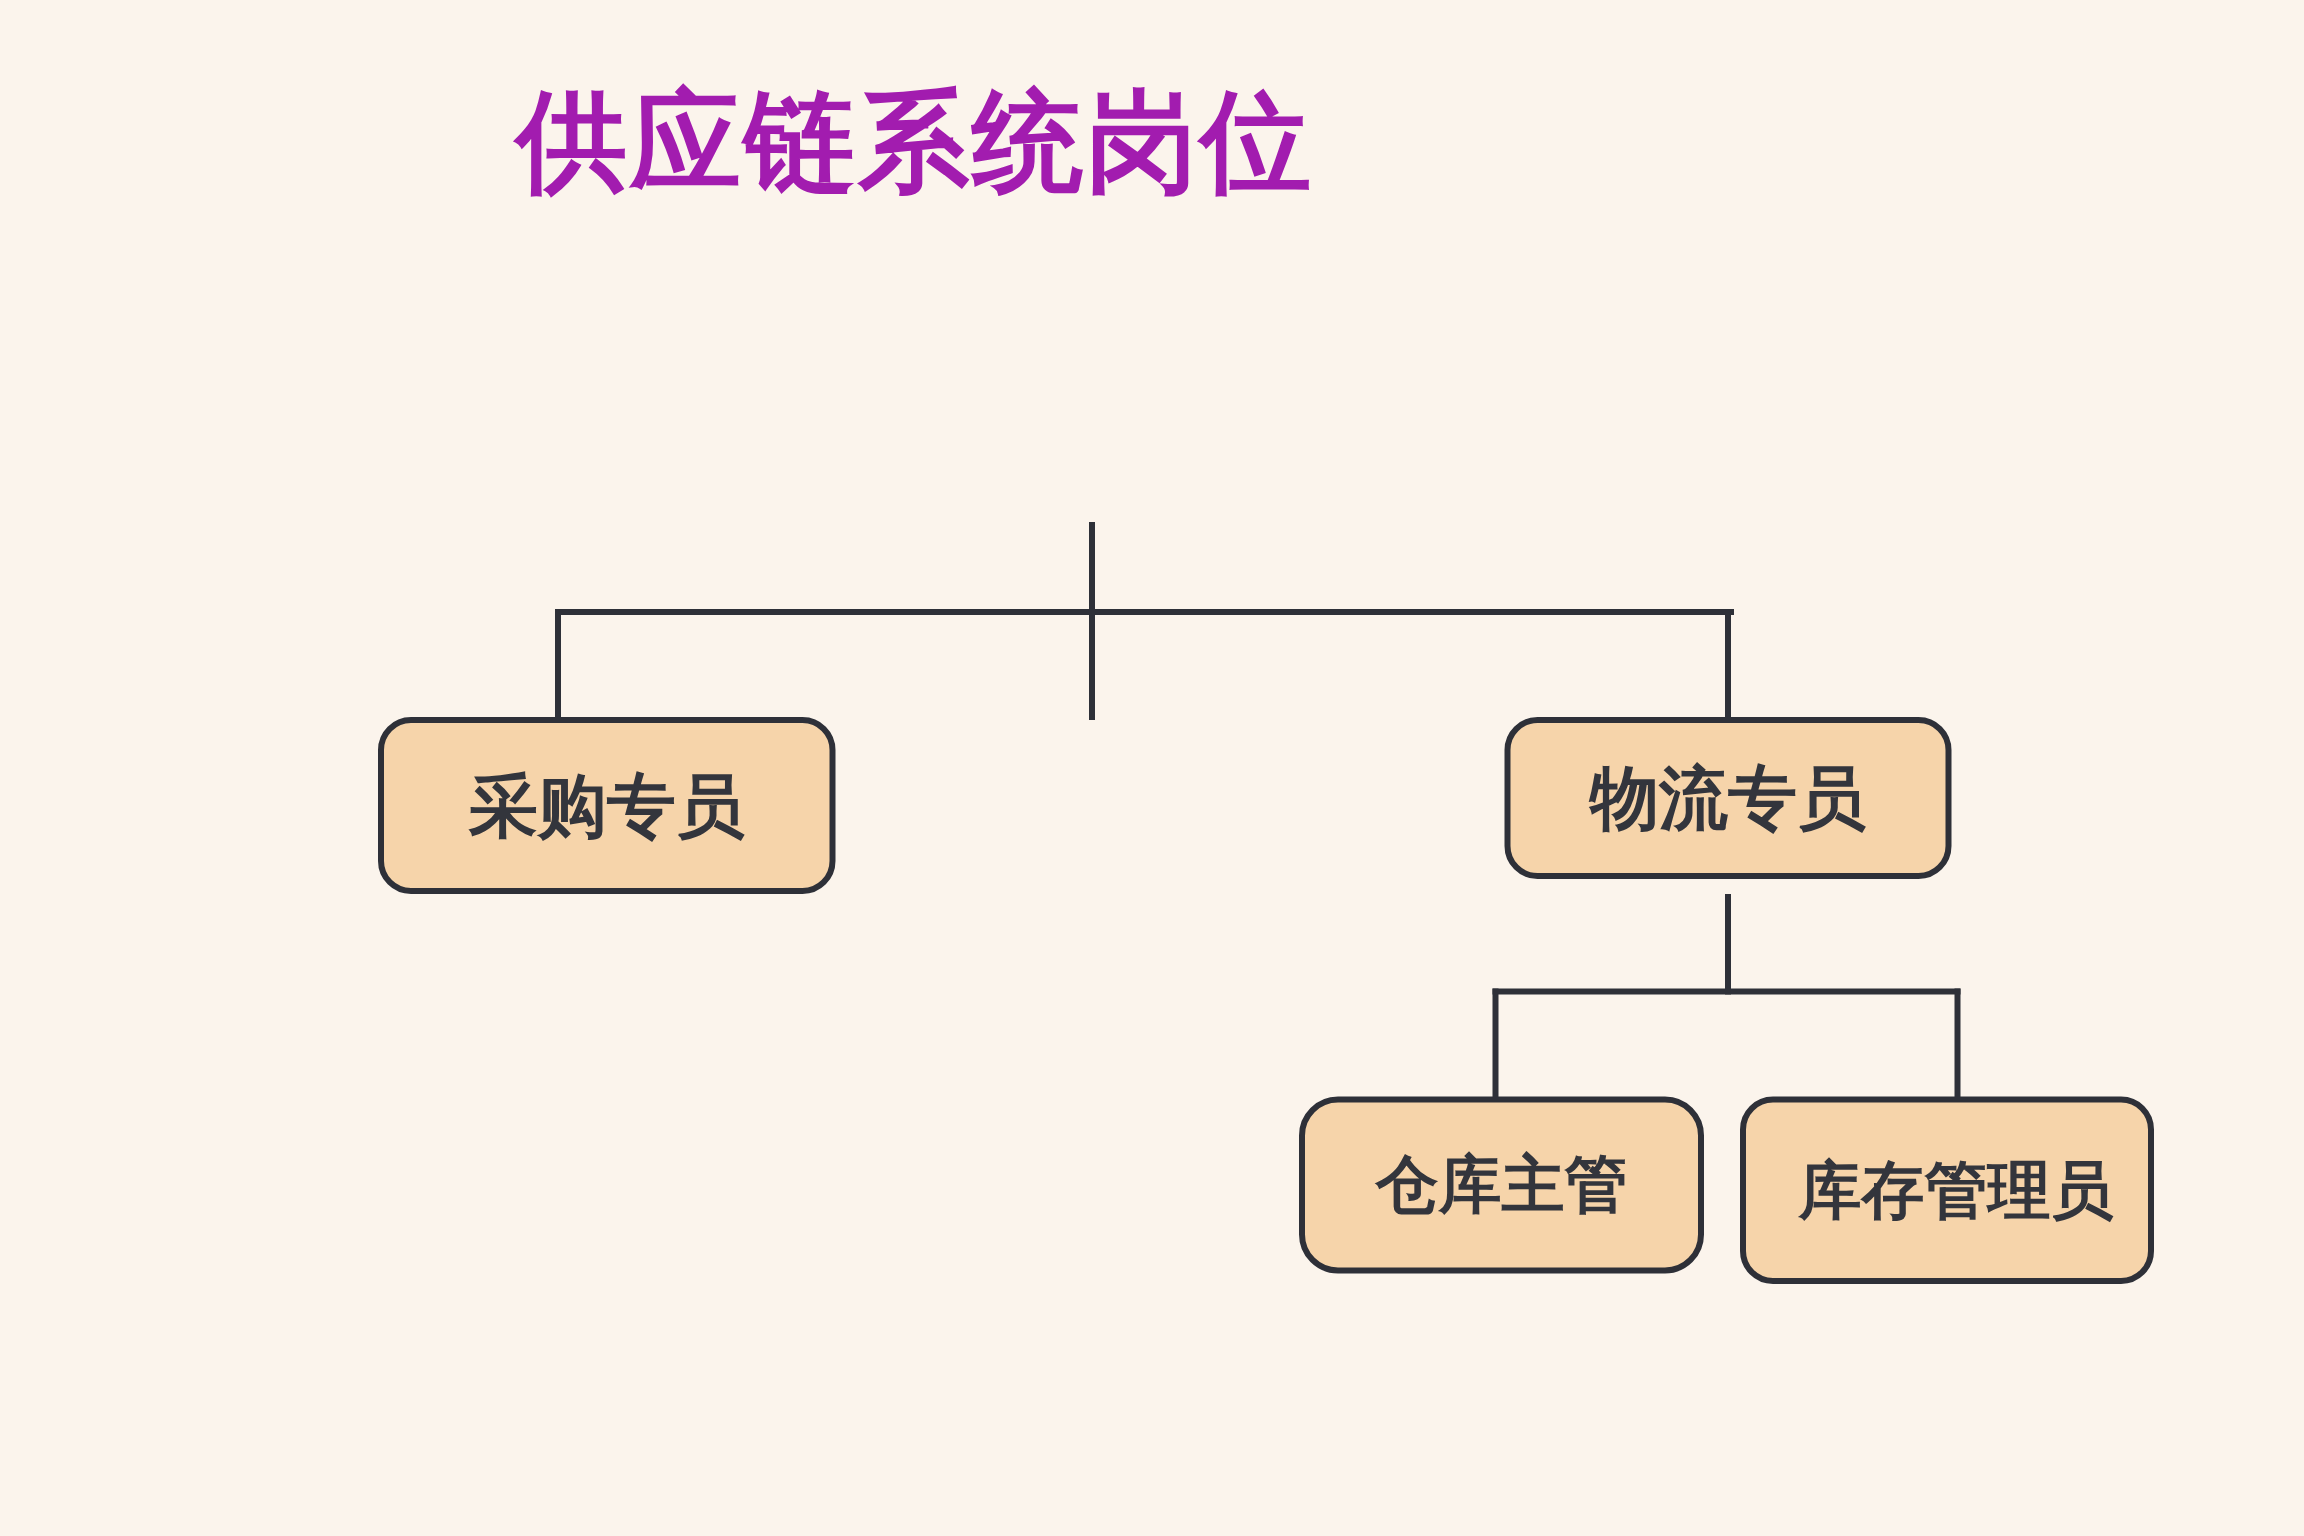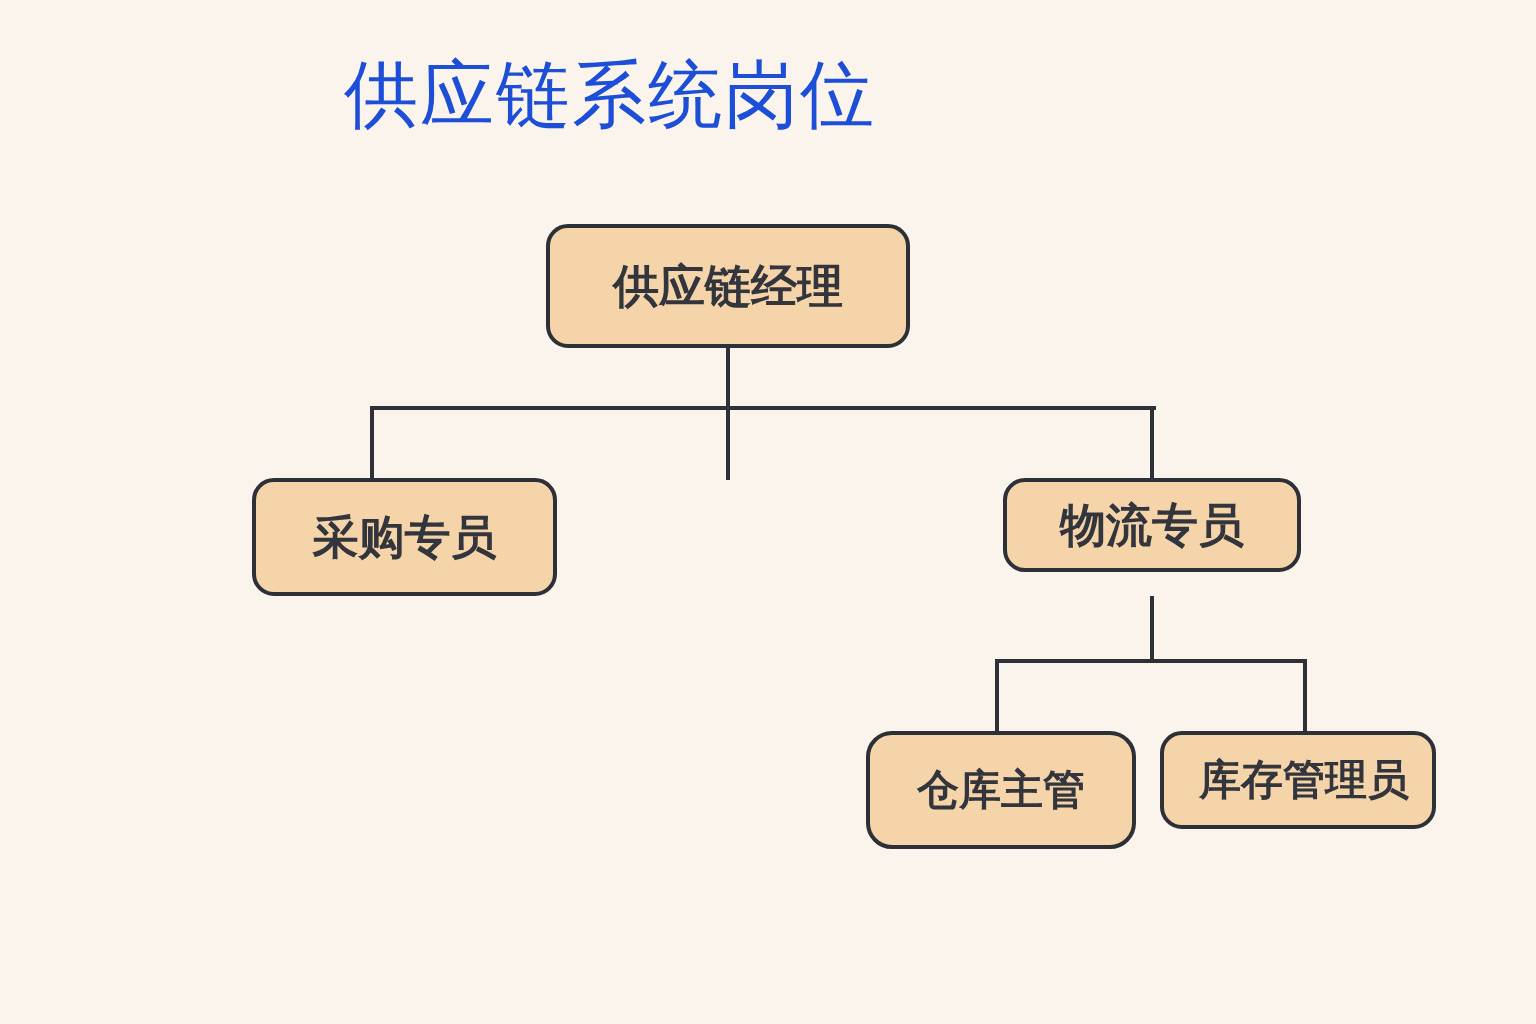--- a/index.html
+++ b/index.html
@@ -20,22 +20,22 @@
     height: 1024px;
     background: #FBF4EC;
   }
   #chart-title {
     position: absolute;
     left: 0;
     top: 58px;
     width: 1220px;
     text-align: center;
     font-size: 74px;
-    font-weight: normal;
-    color: #1d4ed8;
+    font-weight: bold;
+    color: #a21caf;
     letter-spacing: 2px;
     line-height: 1.0;
     white-space: nowrap;
   }
   .node {
     position: absolute;
     box-sizing: border-box;
     background: #F6D4AA;
     border: 4px solid #2E3038;
     border-radius: 22px;
@@ -59,30 +59,30 @@
   #node-procurement {
     left: 218px; top: 478px; width: 305px; height: 118px;
     font-size: 46px;
     margin-left: 34px;
   }
   #node-planner {
     left: 568px; top: 478px; width: 326px; height: 118px;
     font-size: 46px;
   }
   #node-logistics {
-    left: 1003px; top: 478px; width: 298px; height: 94px;
+    left: 1003px; top: 478px; width: 298px; height: 108px;
     font-size: 46px;
   }
   #node-warehouse {
     left: 866px; top: 731px; width: 270px; height: 118px;
     font-size: 42px;
     border-radius: 26px;
   }
   #node-inventory {
-    left: 1160px; top: 731px; width: 276px; height: 98px;
+    left: 1160px; top: 731px; width: 276px; height: 125px;
     font-size: 42px;
     overflow: visible;
   }
   #node-inventory .node-label {
     transform: translateX(6px);
   }
   
   .conn {
     position: absolute;
     background: #2E3038;
@@ -115,23 +115,20 @@
   <div class="conn conn-h" id="conn-bus-top"></div>
   <div class="conn conn-v" id="conn-drop-proc"></div>
   <div class="conn conn-v" id="conn-drop-plan"></div>
   <div class="conn conn-v" id="conn-drop-logi"></div>
 
   <div class="conn conn-v" id="conn-logi-stem"></div>
   <div class="conn conn-h" id="conn-bus-bottom"></div>
   <div class="conn conn-v" id="conn-drop-ware"></div>
   <div class="conn conn-v" id="conn-drop-inv"></div>
 
-  <div class="node" id="node-root">
-    <span class="node-label">供应链经理</span>
-  </div>
 
   <div class="node" id="node-procurement">
     <span class="node-label">采购专员</span>
   </div>
 
 
   <div class="node" id="node-logistics">
     <span class="node-label">物流专员</span>
   </div>
 

